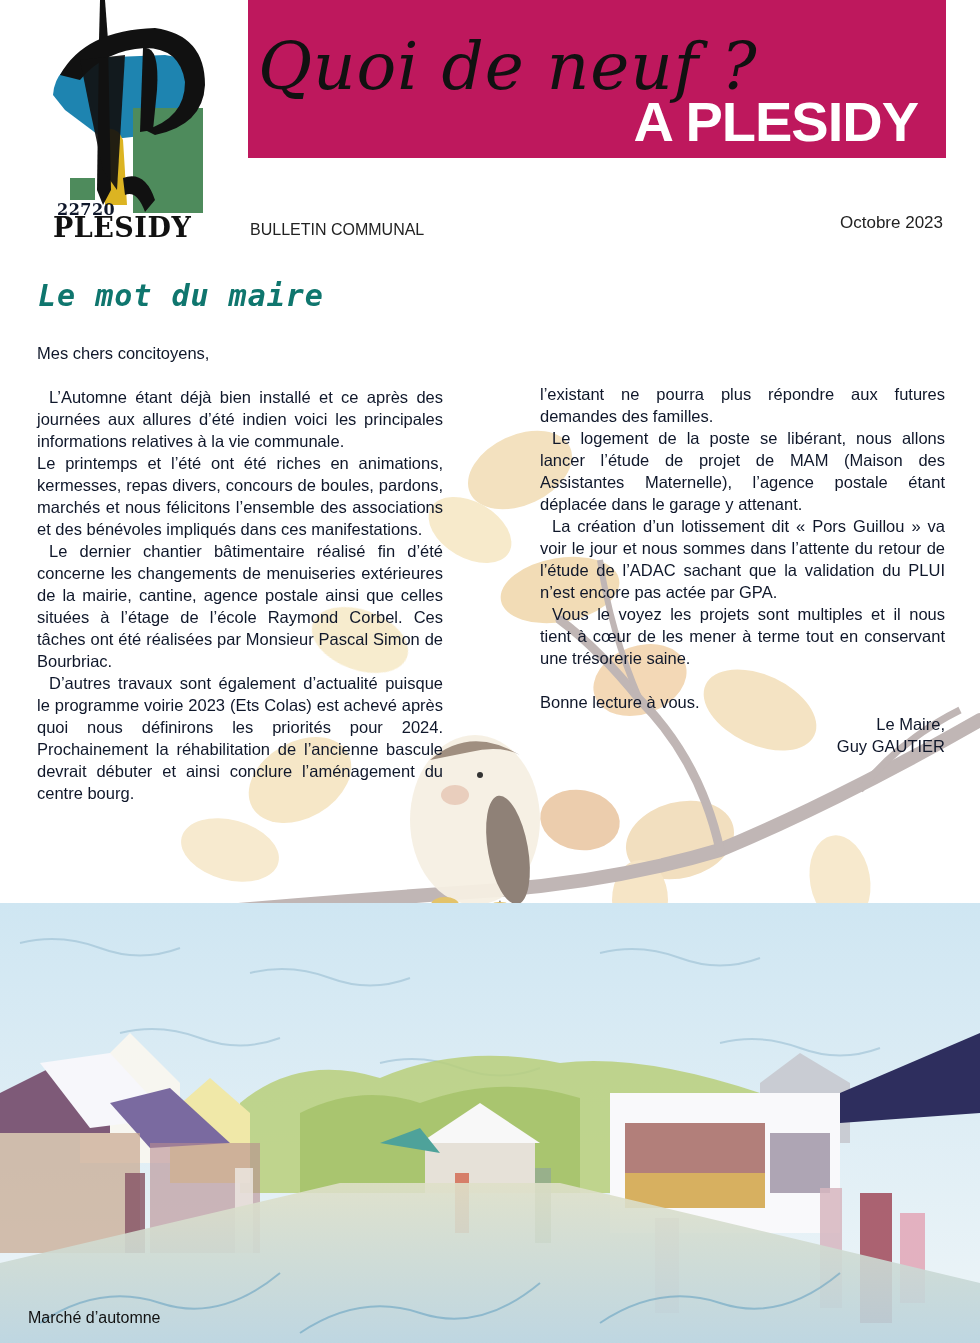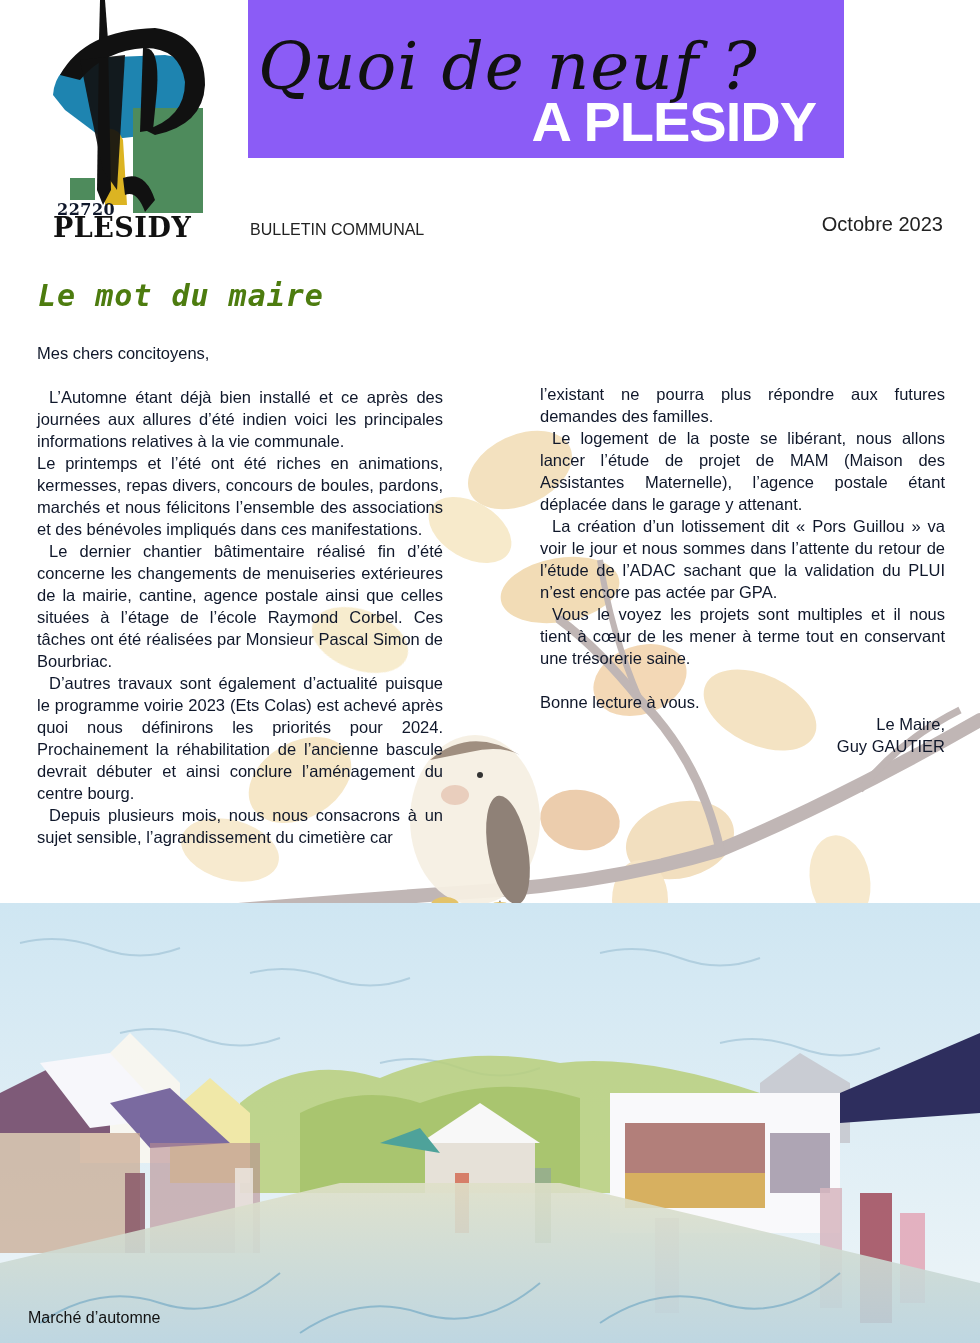--- a/index.html
+++ b/index.html
@@ -6,29 +6,29 @@
   html, body { width: 980px; height: 1343px; background: #ffffff; overflow: hidden; }
   body { position: relative; font-family: "Liberation Sans", sans-serif; color: #111; }
 
   
   .logo { position: absolute; left: 45px; top: 0; width: 170px; height: 245px; }
   .logo svg { position: absolute; left: 0; top: 0; }
   .logo .zip { position: absolute; left: 12px; top: 200px; font-family: "DejaVu Serif", serif; font-weight: bold; font-size: 16px; letter-spacing: 0.5px; color: #0f172a; }
   .logo .town { position: absolute; left: 8px; top: 212px; font-family: "DejaVu Serif", serif; font-weight: bold; font-size: 27px; letter-spacing: 0.5px; color: #111; }
 
   
-  .masthead { position: absolute; left: 248px; top: 0; width: 596px; height: 158px; background: #8b5cf6; overflow: hidden; }
+  .masthead { position: absolute; left: 248px; top: 0; width: 698px; height: 158px; background: #be185d; overflow: hidden; }
   .masthead .script { position: absolute; left: 10px; top: 28px; font-family: "DejaVu Serif", serif; font-style: italic; font-size: 66px; color: #111; letter-spacing: 1px; z-index: 2; white-space: nowrap; }
   .masthead .big { position: absolute; right: 28px; top: 80px; font-family: "Liberation Sans", sans-serif; font-weight: bold; font-size: 56px; line-height: 84px; color: #ffffff; letter-spacing: -1px; z-index: 1; white-space: nowrap; }
 
   .subhead-left { position: absolute; left: 250px; top: 221px; font-size: 16px; color: #222; }
-  .subhead-right { position: absolute; right: 37px; top: 213px; font-size: 20px; color: #222; }
+  .subhead-right { position: absolute; right: 37px; top: 213px; font-size: 17px; color: #222; }
 
   
-  .section-title { position: absolute; left: 38px; top: 278px; font-family: "DejaVu Sans Mono", monospace; font-style: italic; font-size: 30px; color: #4d7c0f; letter-spacing: 1px; }
+  .section-title { position: absolute; left: 38px; top: 278px; font-family: "DejaVu Sans Mono", monospace; font-style: italic; font-size: 30px; color: #0f766e; letter-spacing: 1px; }
 
   
   .art { position: absolute; left: 0; top: 380px; width: 980px; height: 560px; z-index: 0; pointer-events: none; }
 
   
   .col { position: absolute; font-size: 16.5px; line-height: 22px; color: #0f172a; text-align: justify; z-index: 3; }
   .col p { margin: 0; }
   .col .indent { text-indent: 12px; }
   .col-left { left: 37px; top: 342px; width: 406px; }
   .col-right { left: 540px; top: 383px; width: 405px; }
@@ -106,21 +106,20 @@
   </g>
 </svg>
 
 <div class="col col-left">
   <p>Mes chers concitoyens,</p>
   <div class="gap"></div>
   <p class="indent">L’Automne étant déjà bien installé et ce après des journées aux allures d’été indien voici les principales informations relatives à la vie communale.</p>
   <p>Le printemps et l’été ont été riches en animations, kermesses, repas divers, concours de boules, pardons, marchés et nous félicitons l’ensemble des associations et des bénévoles impliqués dans ces manifestations.</p>
   <p class="indent">Le dernier chantier bâtimentaire réalisé fin d’été concerne les changements de menuiseries extérieures de la mairie, cantine, agence postale ainsi que celles situées à l’étage de l’école Raymond Corbel. Ces tâches ont été réalisées par Monsieur Pascal Simon de Bourbriac.</p>
   <p class="indent">D’autres travaux sont également d’actualité puisque le programme voirie 2023 (Ets Colas) est achevé après quoi nous définirons les priorités pour 2024. Prochainement la réhabilitation de l’ancienne bascule devrait débuter et ainsi conclure l’aménagement du centre bourg.</p>
-  <p class="indent">Depuis plusieurs mois, nous nous consacrons à un sujet sensible, l’agrandissement du cimetière car</p>
 </div>
 
 <div class="col col-right">
   <p>l’existant ne pourra plus répondre aux futures demandes des familles.</p>
   <p class="indent">Le logement de la poste se libérant, nous allons lancer l’étude de projet de MAM (Maison des Assistantes Maternelle), l’agence postale étant déplacée dans le garage y attenant.</p>
   <p class="indent">La création d’un lotissement dit « Pors Guillou » va voir le jour et nous sommes dans l’attente du retour de l’étude de l’ADAC sachant que la validation du PLUI n’est encore pas actée par GPA.</p>
   <p class="indent">Vous le voyez les projets sont multiples et il nous tient à cœur de les mener à terme tout en conservant une trésorerie saine.</p>
   <div class="gap"></div>
   <p>Bonne lecture à vous.</p>
   <p class="sign">Le Maire,</p>

